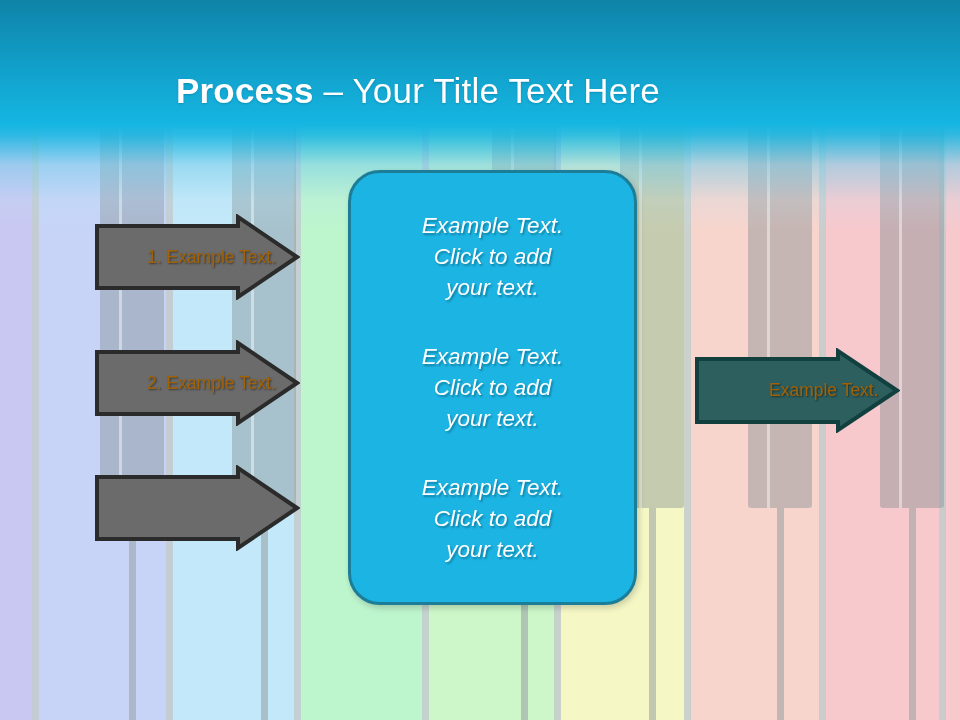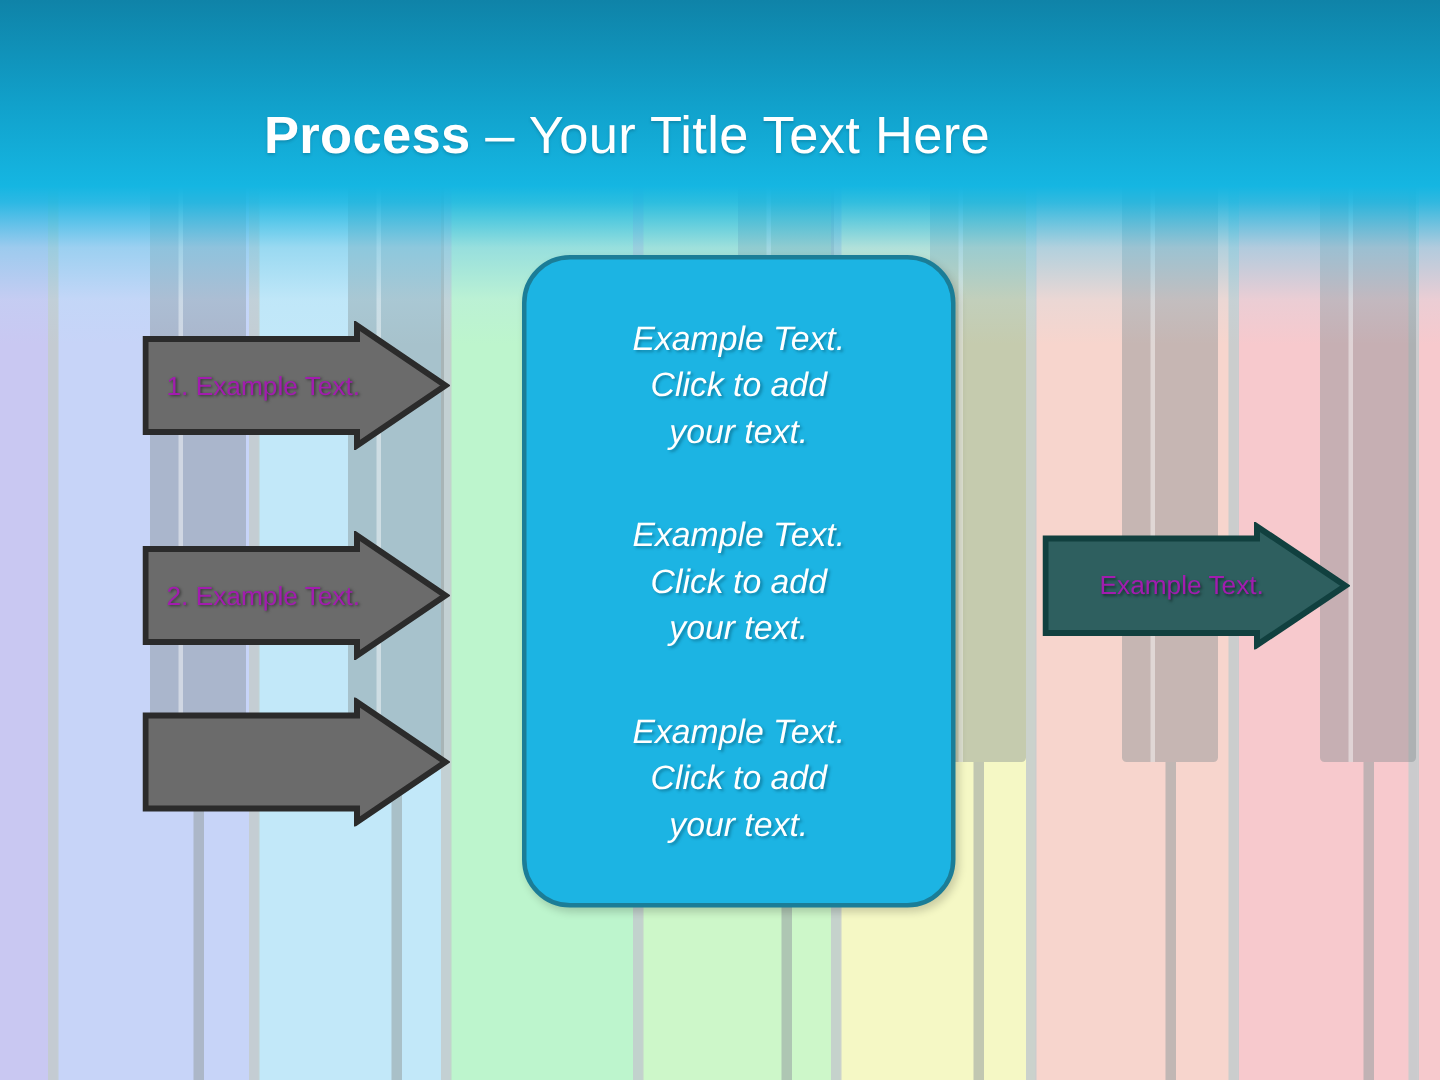--- a/index.html
+++ b/index.html
@@ -108,24 +108,25 @@
     align-items: center;
   }
   .arrow .arrow-shape {
     position: absolute;
     left: 0; top: 0;
     width: 100%; height: 100%;
   }
   .arrow .arrow-label {
     position: relative;
     z-index: 2;
-    color: #a21caf;
+    color: #a16207;
     font-size: 17.5px;
     white-space: nowrap;
     text-shadow: 1px 1px 2px rgba(0,0,0,.5);
+    margin-left: 36px;
   }
 
   .arrow-grey .arrow-label {
     padding-left: 16px;
   }
   .arrow-teal .arrow-label {
     padding-left: 38px;
   }
 
   
@@ -229,21 +230,21 @@
 your text.</div>
   </div>
 
   <div id="arrows">
       <div class="arrow arrow-grey" style="left: 95px; top: 214px; width: 205px; height: 86px;">
         <svg class="arrow-shape" viewBox="0 0 205 86" width="205" height="86" preserveAspectRatio="none">
           <polygon points="2.0,12.0 143.0,12.0 143.0,3.0 202.0,43.0 143.0,83.0 143.0,74.0 2.0,74.0" fill="#6b6b6b" stroke="#2b2b2b" stroke-width="4" stroke-linejoin="miter"></polygon>
         </svg>
         <span class="arrow-label">1. Example Text.</span>
       </div>
-      <div class="arrow arrow-grey" style="left: 95px; top: 354px; width: 205px; height: 86px;">
+      <div class="arrow arrow-grey" style="left: 95px; top: 340px; width: 205px; height: 86px;">
         <svg class="arrow-shape" viewBox="0 0 205 86" width="205" height="86" preserveAspectRatio="none">
           <polygon points="2.0,12.0 143.0,12.0 143.0,3.0 202.0,43.0 143.0,83.0 143.0,74.0 2.0,74.0" fill="#6b6b6b" stroke="#2b2b2b" stroke-width="4" stroke-linejoin="miter"></polygon>
         </svg>
         <span class="arrow-label">2. Example Text.</span>
       </div>
       <div class="arrow arrow-grey" style="left: 95px; top: 465px; width: 205px; height: 86px;">
         <svg class="arrow-shape" viewBox="0 0 205 86" width="205" height="86" preserveAspectRatio="none">
           <polygon points="2.0,12.0 143.0,12.0 143.0,3.0 202.0,43.0 143.0,83.0 143.0,74.0 2.0,74.0" fill="#6b6b6b" stroke="#2b2b2b" stroke-width="4" stroke-linejoin="miter"></polygon>
         </svg>
       </div>

